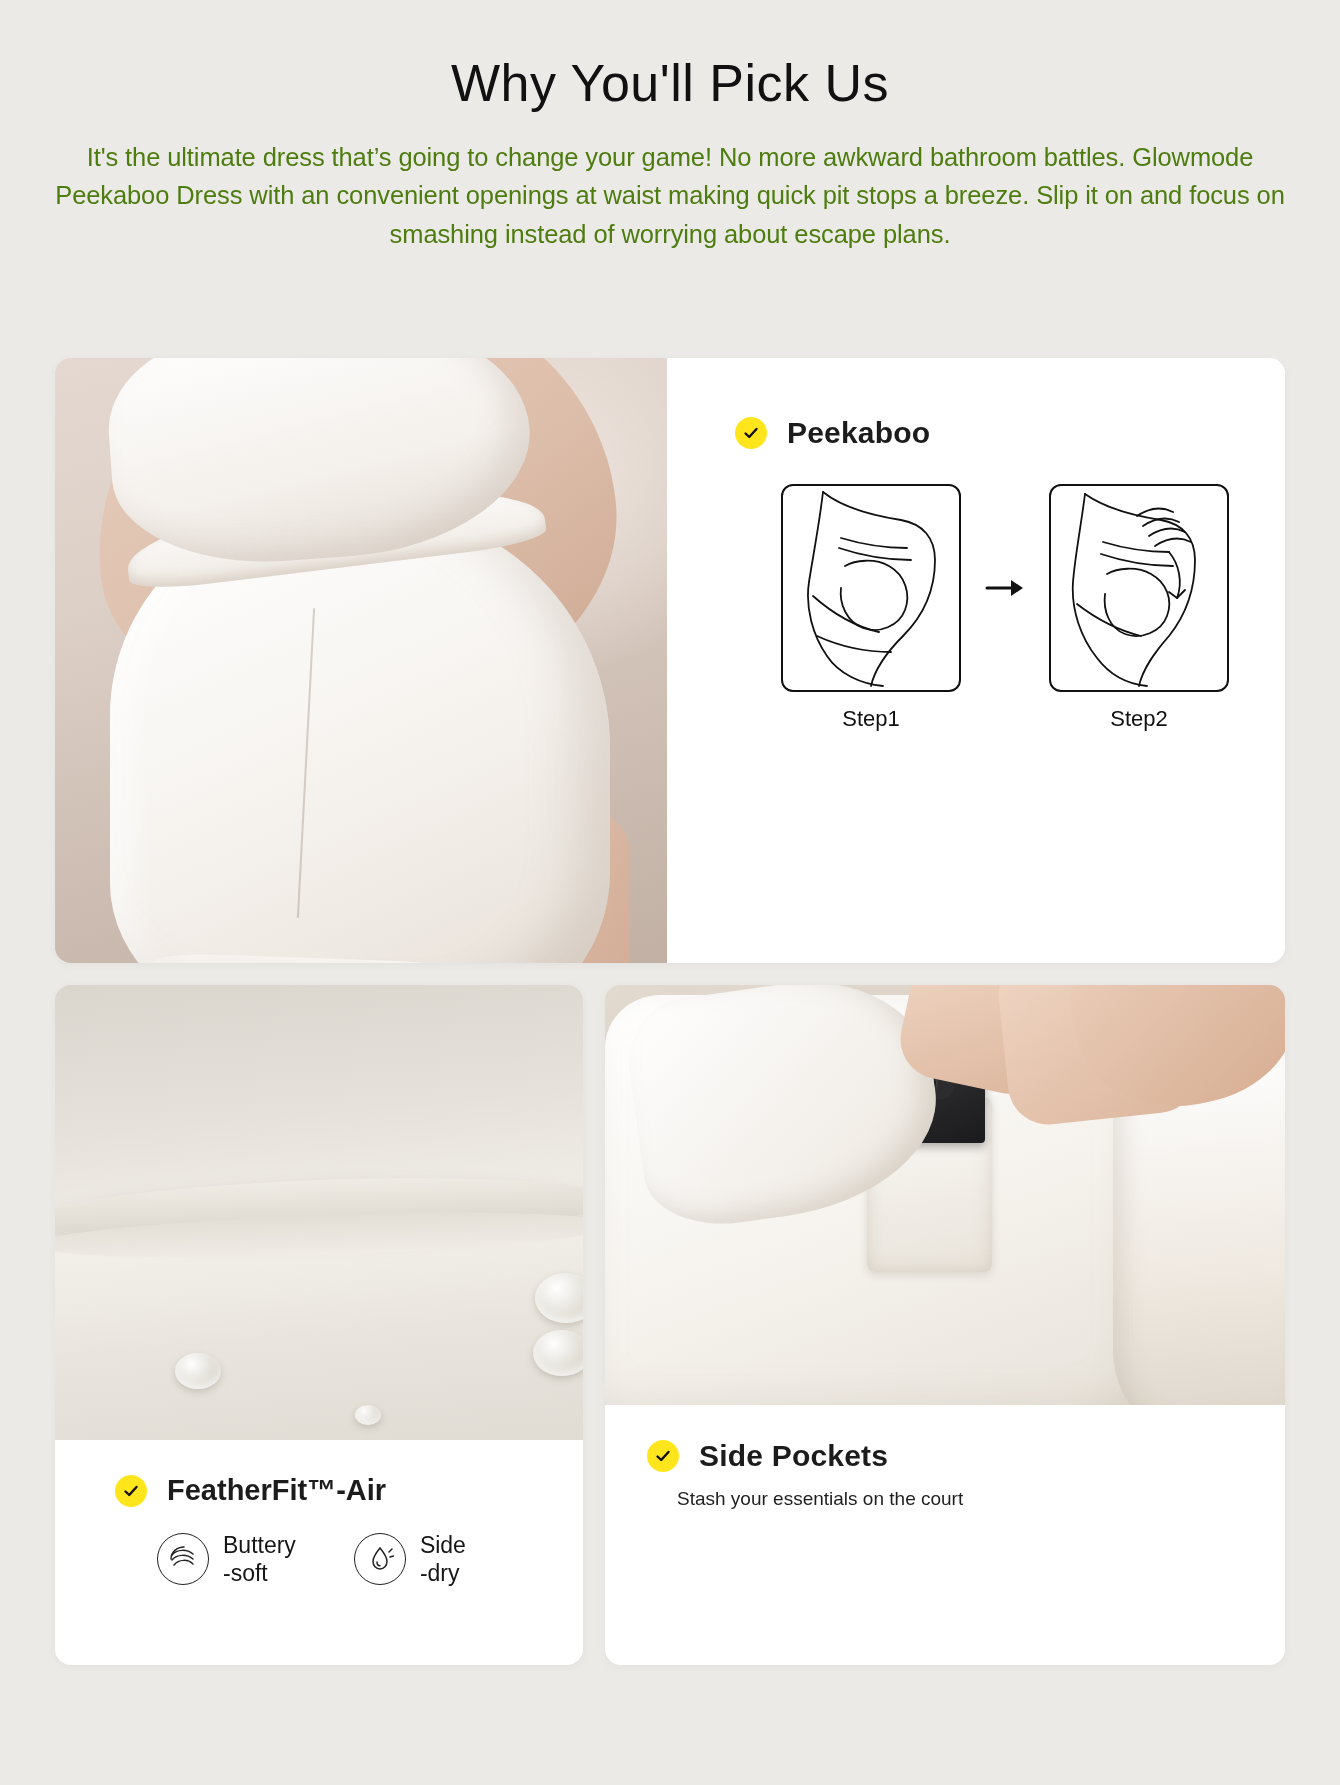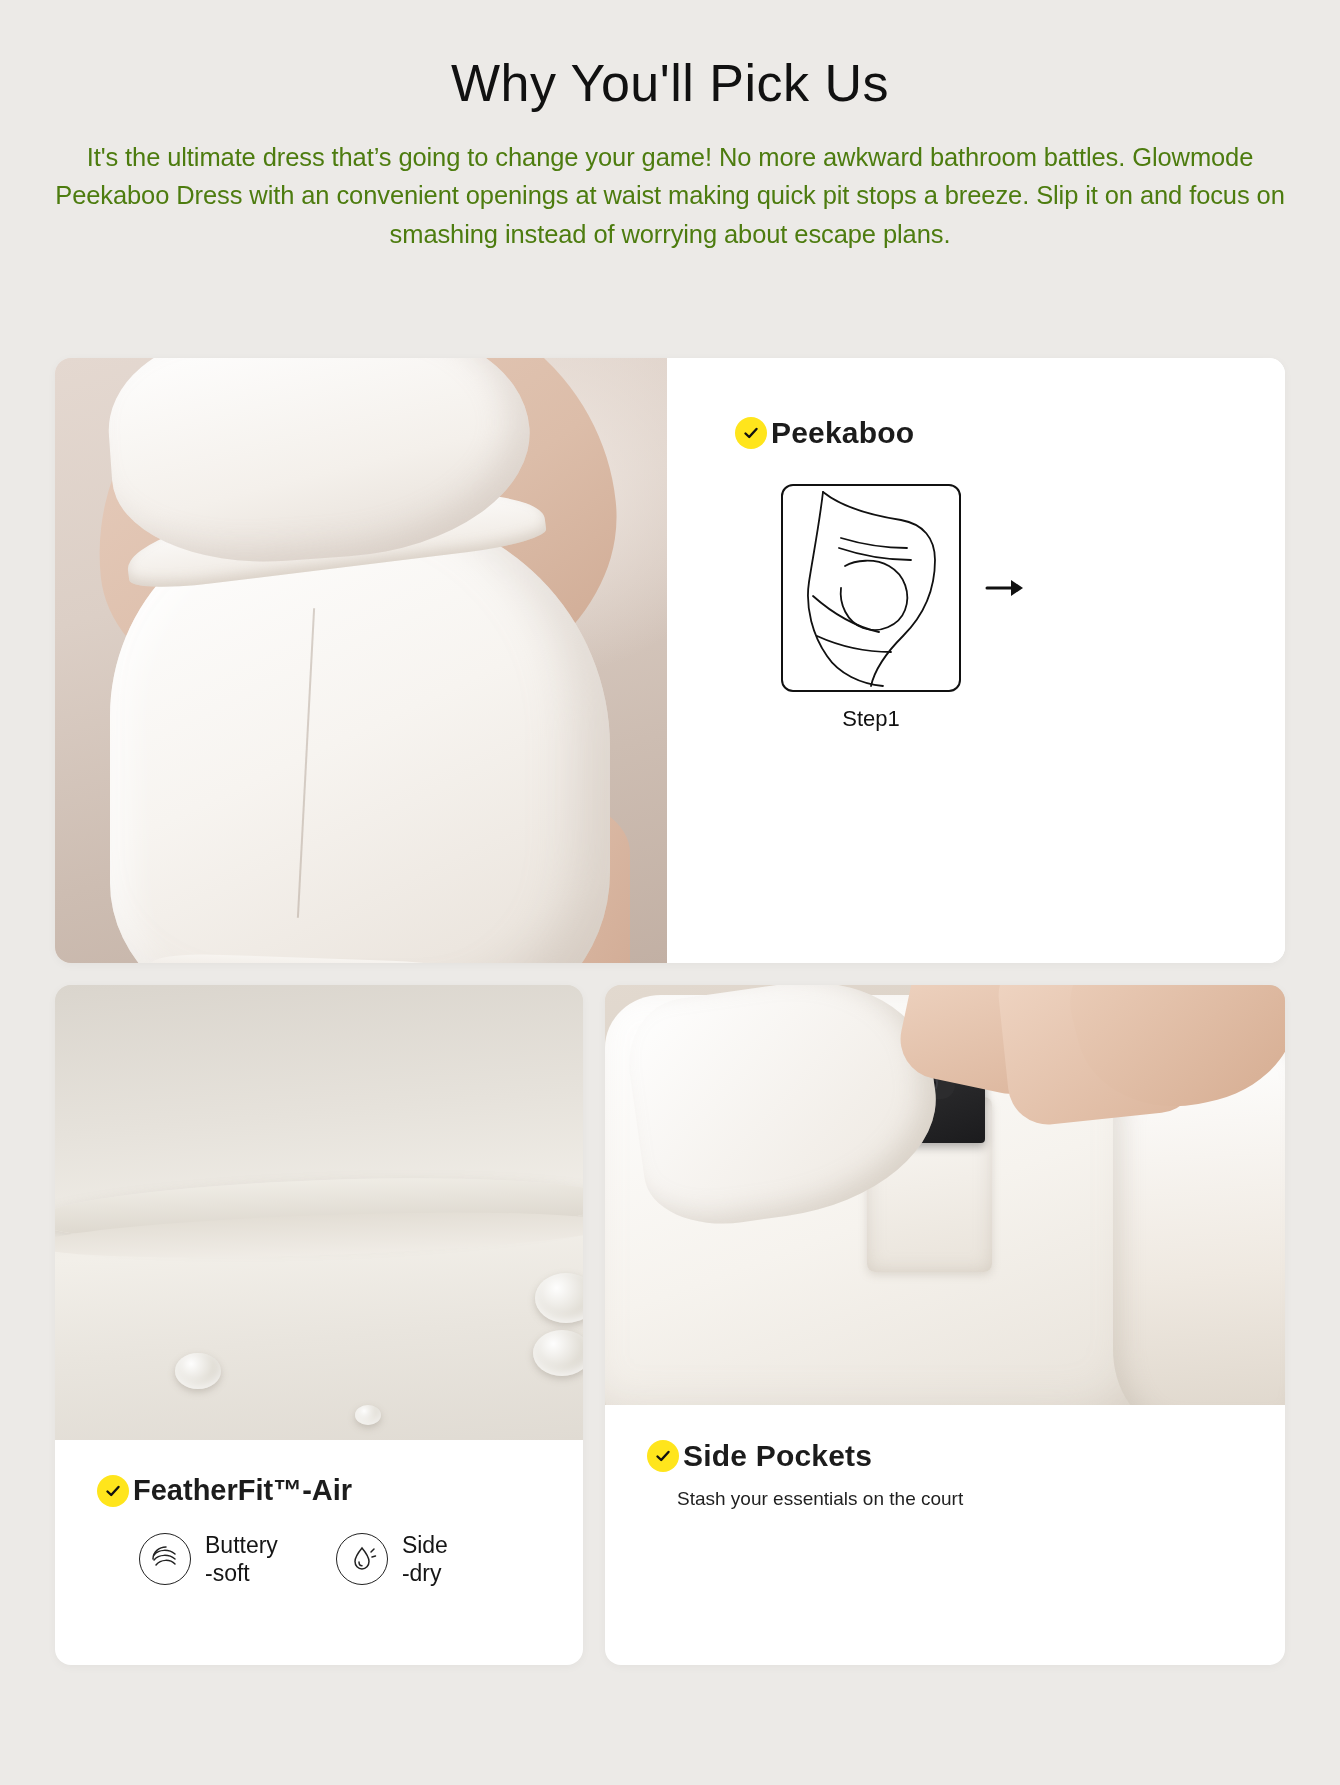--- a/index.html
+++ b/index.html
@@ -138,21 +138,21 @@
 
   .peekaboo-panel {
     width: 618px;
     height: 605px;
     background: #fff;
     padding: 58px 60px 0 68px;
   }
   .feature-head {
     display: flex;
     align-items: center;
-    gap: 4px;
+    gap: 20px;
   }
   .check-badge {
     width: 32px; height: 32px;
     border-radius: 50%;
     background: #ffe51c;
     display: flex; align-items: center; justify-content: center;
     flex: 0 0 auto;
   }
   .check-badge svg { display: block; }
   .feature-title {
@@ -243,21 +243,21 @@
     border-radius: 50%;
     background: radial-gradient(circle at 35% 30%, rgba(255,255,255,0.95), rgba(225,222,214,0.75) 55%, rgba(195,190,180,0.55) 100%);
     box-shadow: 0 3px 7px rgba(140,133,120,0.35), inset 0 -4px 8px rgba(255,255,255,0.7);
   }
   .d1 { left: 480px; top: 288px; width: 62px; height: 50px; }
   .d2 { left: 478px; top: 345px; width: 58px; height: 46px; }
   .d3 { left: 120px; top: 368px; width: 46px; height: 36px; }
   .d4 { left: 300px; top: 420px; width: 26px; height: 20px; }
 
   .fabric-info {
-    padding: 34px 0 0 42px;
+    padding: 34px 0 0 60px;
     height: 225px;
   }
   .fabric-title {
     font-size: 29px;
     font-weight: 700;
   }
   .icon-row {
     margin-top: 24px;
     margin-left: 42px;
     display: flex;
@@ -431,20 +431,41 @@
             <div class="step-caption">Step1</div>
           </div>
 
           <div class="step-arrow">
             <svg width="40" height="24" viewBox="0 0 40 24" aria-hidden="true">
               <path d="M2 12 H30" stroke="#111" stroke-width="3" stroke-linecap="round"></path>
               <path d="M26 4 L38 12 L26 20 Z" fill="#111"></path>
             </svg>
           </div>
 
+          <div class="step-col">
+            <div class="step-box">
+              <svg width="176" height="204" viewBox="0 0 176 204" aria-hidden="true">
+                <g fill="none" stroke="#111" stroke-width="1.8" stroke-linecap="round" stroke-linejoin="round">
+                  <path d="M34 8 C30 40 24 70 22 96 C20 124 30 152 46 172 C58 188 76 198 96 200"></path>
+                  <path d="M34 8 C54 22 84 30 110 34 C132 38 144 52 144 74 C144 104 134 130 118 150 C104 166 92 182 88 200"></path>
+                  <path d="M52 56 C72 62 96 66 118 66"></path>
+                  <path d="M50 68 C74 76 100 80 122 80"></path>
+                  <path d="M56 88 C66 82 86 80 100 88 C116 97 122 114 116 130 C110 146 90 154 74 148 C58 142 52 124 54 108"></path>
+                  <path d="M26 118 C44 132 66 144 90 150"></path>
+                  <path d="M86 30 C98 22 110 20 122 26"></path>
+                  <path d="M92 40 C104 32 116 30 128 36"></path>
+                  <path d="M98 50 C110 42 122 40 134 46"></path>
+                  <path d="M104 60 C116 52 128 50 140 56"></path>
+                  <path d="M118 66 C128 78 132 96 126 112"></path>
+                  <path d="M126 112 l8 -8 M126 112 l-8 -6"></path>
+                </g>
+              </svg>
+            </div>
+            <div class="step-caption">Step2</div>
+          </div>
         </div>
       </div>
     </div>
 
     <div class="row-bottom">
 
       <div class="card card-fabric">
         <div class="photo-fabric">
           <div class="f-bg"></div>
           <div class="f-edge"></div>

